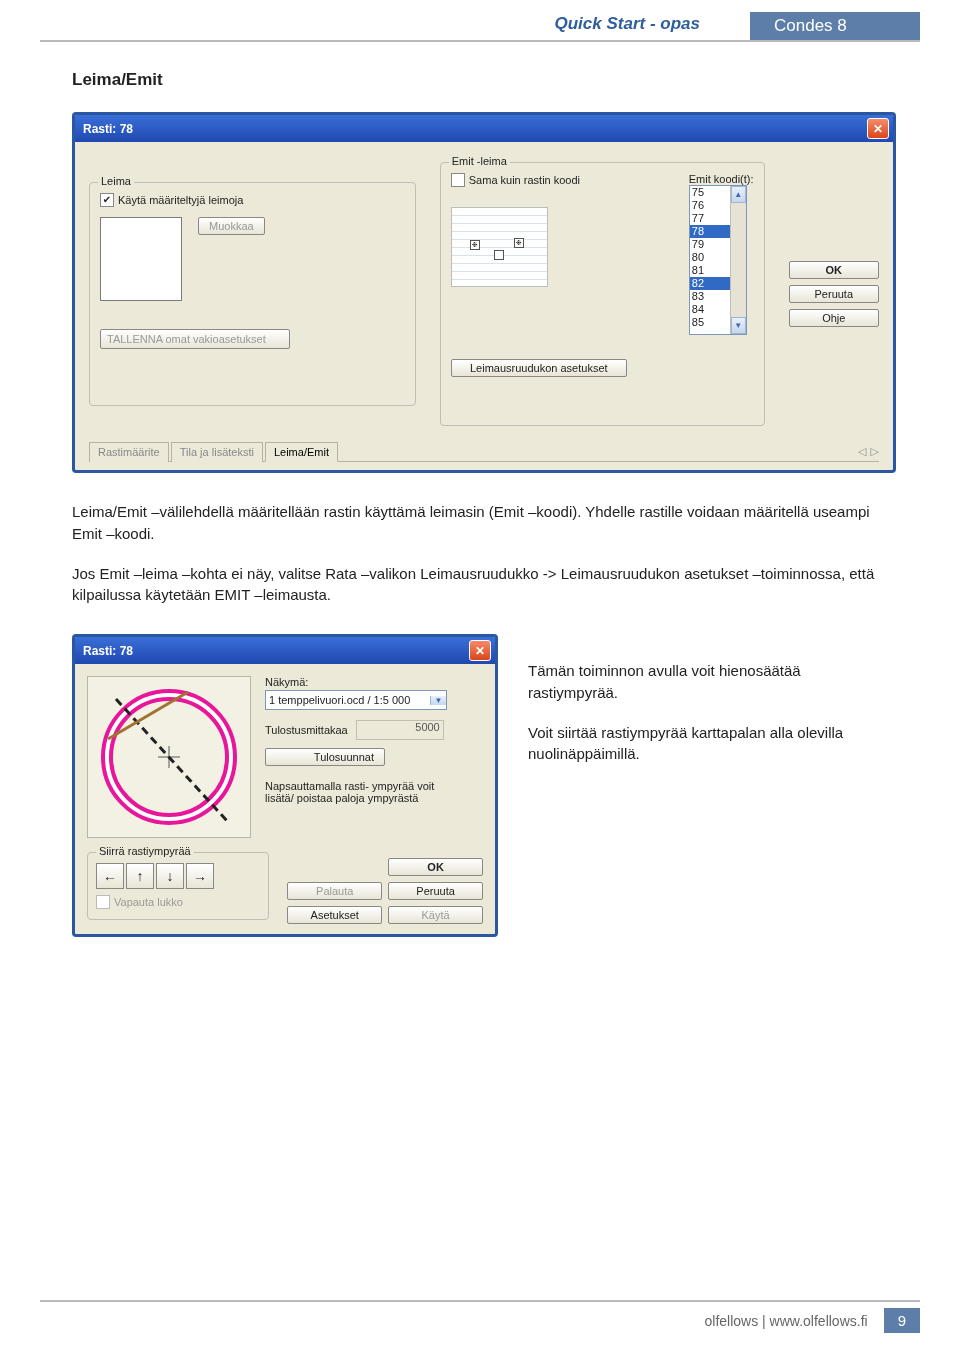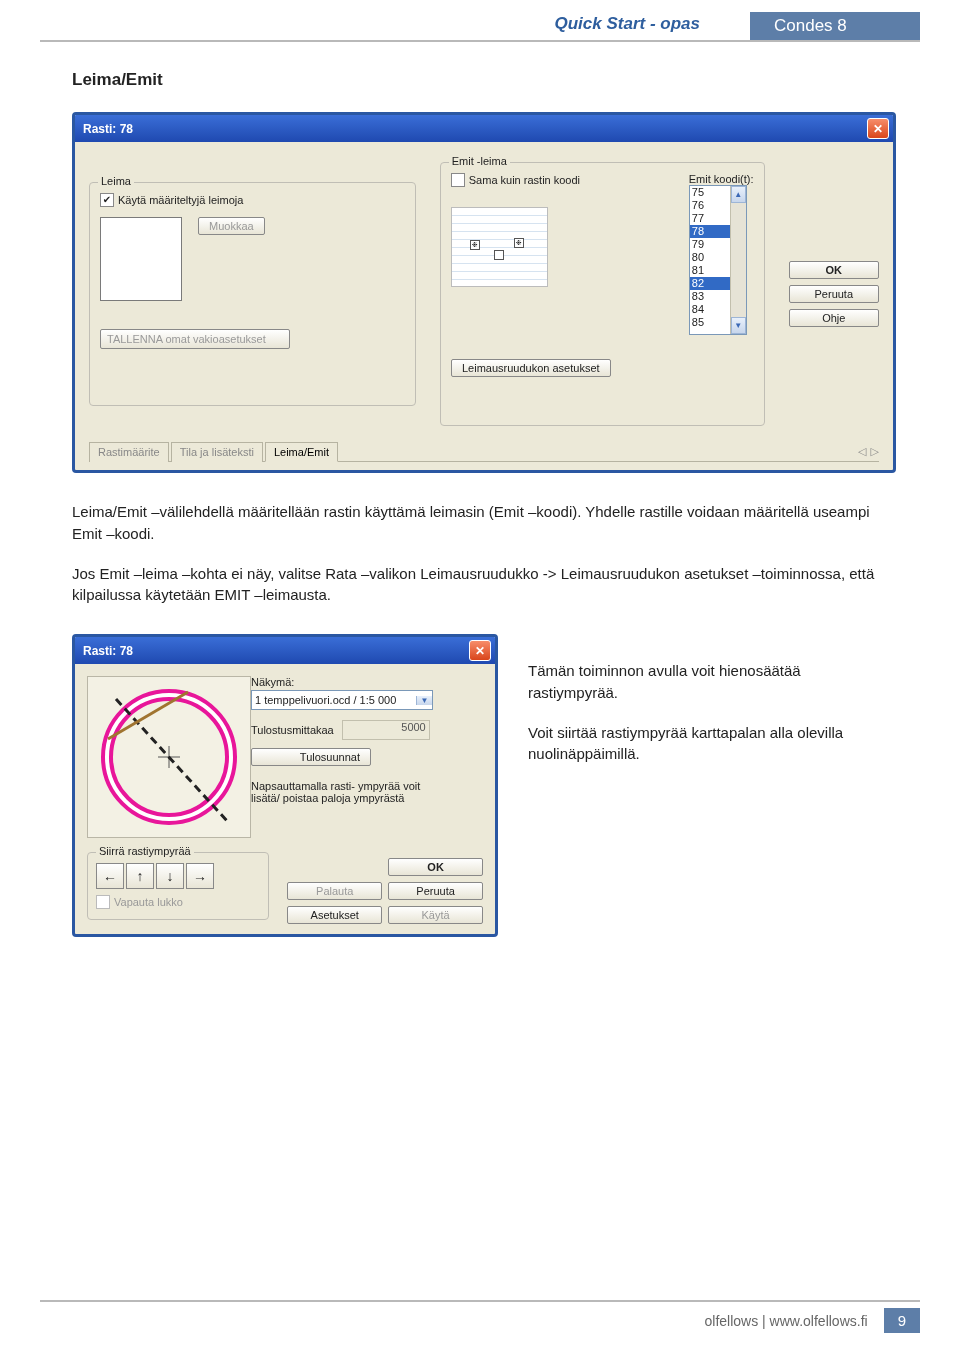--- a/index.html
+++ b/index.html
@@ -126,21 +126,21 @@
                   <div class="listbox-item">85</div>
                   <div class="scroll">
                     <div class="scroll-btn">▲</div>
                     <div class="scroll-track"></div>
                     <div class="scroll-btn">▼</div>
                   </div>
                 </div>
               </div>
             </div>
             <div style="margin-top:24px;">
-              <div class="btn" style="width:160px;">Leimausruudukon asetukset</div>
+              <div class="btn" style="width:176px;">Leimausruudukon asetukset</div>
             </div>
           </div>
 
           <div style="display:flex;flex-direction:column;gap:6px;width:92px;">
             <div class="btn btn-bold">OK</div>
             <div class="btn">Peruuta</div>
             <div class="btn">Ohje</div>
           </div>
         </div>
 
@@ -162,21 +162,21 @@
 
     <div style="display:flex;gap:30px;align-items:flex-start;">
 
       <div class="win win2">
         <div class="titlebar">
           <span class="titlebar-text">Rasti: 78</span>
           <div class="tb-spacer"></div>
           <div class="close-btn">✕</div>
         </div>
         <div class="win-body">
-          <div style="display:flex;gap:0;">
+          <div style="display:flex;gap:14px;">
             <div class="circle-preview">
               <svg width="162" height="160">
                 <circle cx="81" cy="80" r="62" fill="none" stroke="#e8169a" stroke-width="12"></circle>
                 <circle cx="81" cy="80" r="62" fill="none" stroke="#fff" stroke-width="4"></circle>
                 <line x1="70" y1="80" x2="92" y2="80" stroke="#555" stroke-width="1"></line>
                 <line x1="81" y1="69" x2="81" y2="91" stroke="#555" stroke-width="1"></line>
                 <line x1="28" y1="22" x2="140" y2="145" stroke="#222" stroke-width="3" stroke-dasharray="8 5"></line>
                 <line x1="20" y1="62" x2="100" y2="15" stroke="#a07430" stroke-width="3"></line>
               </svg>
             </div>

